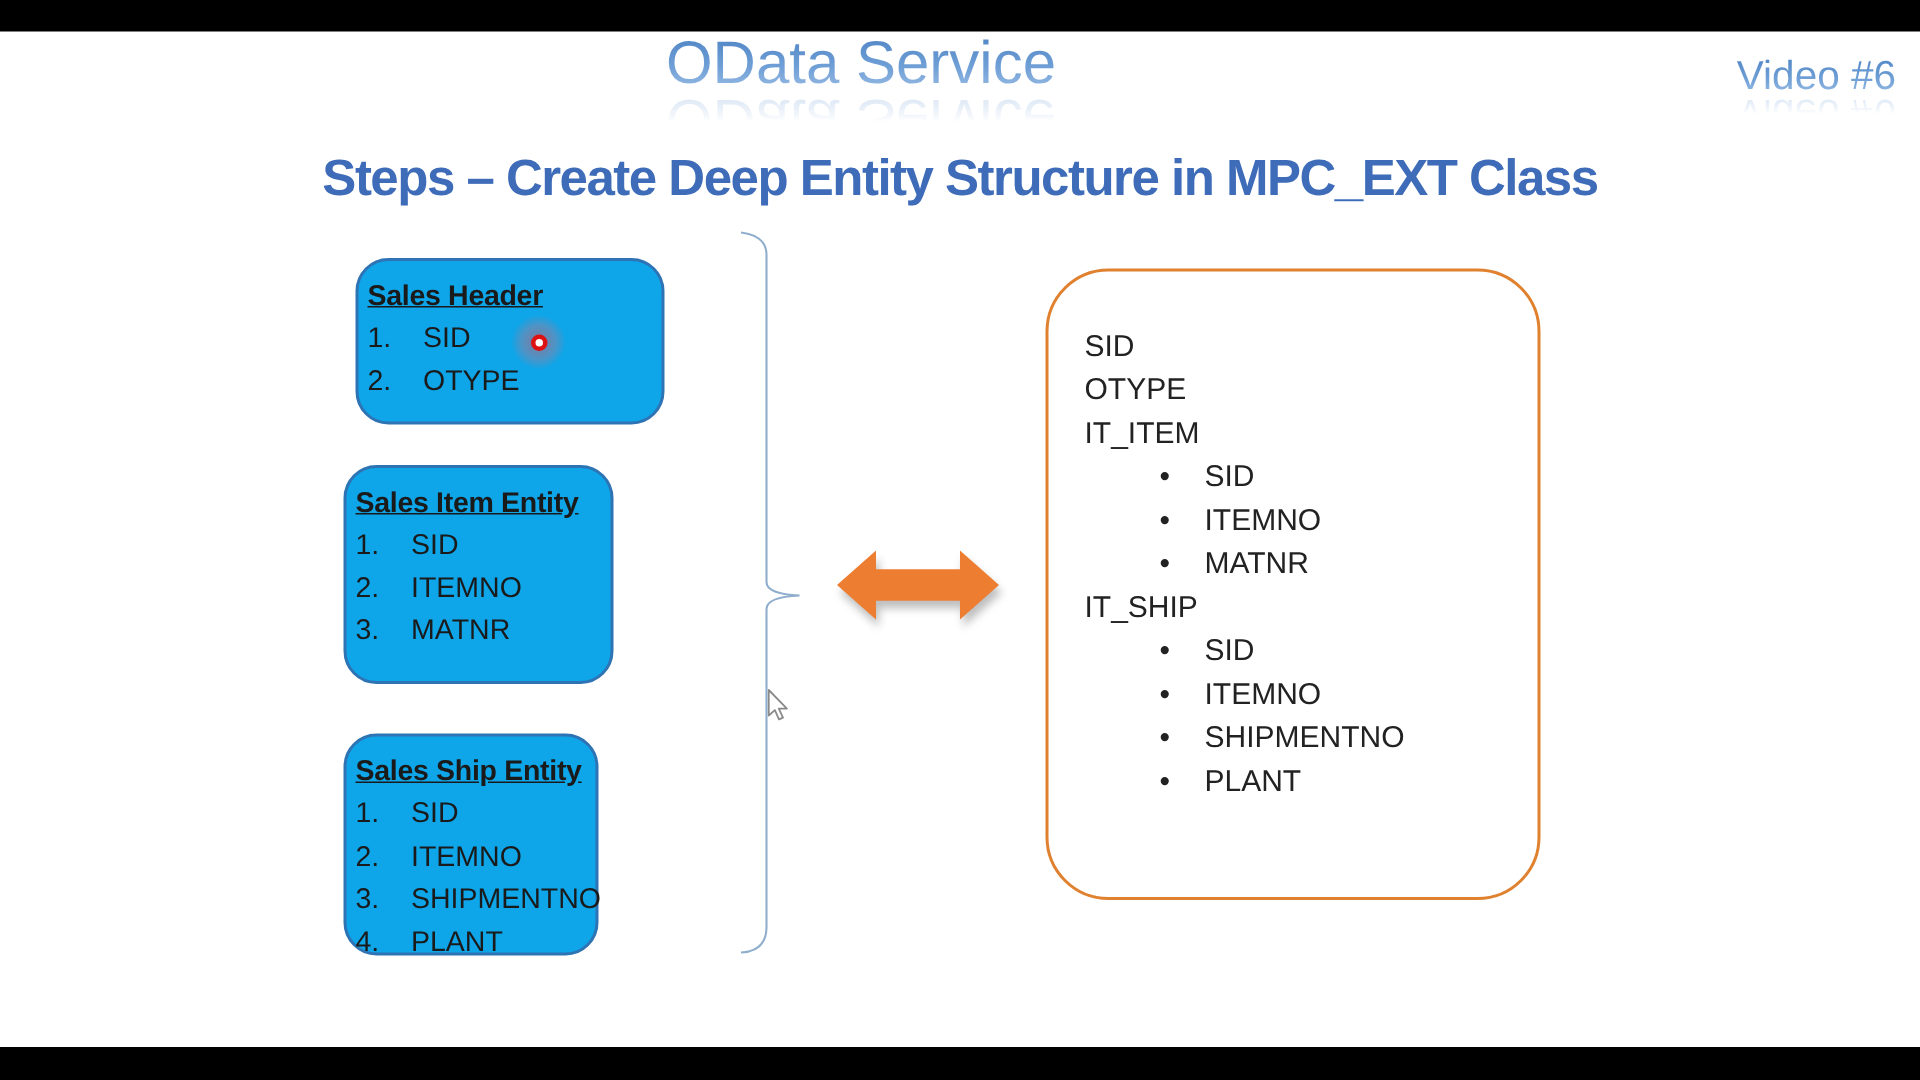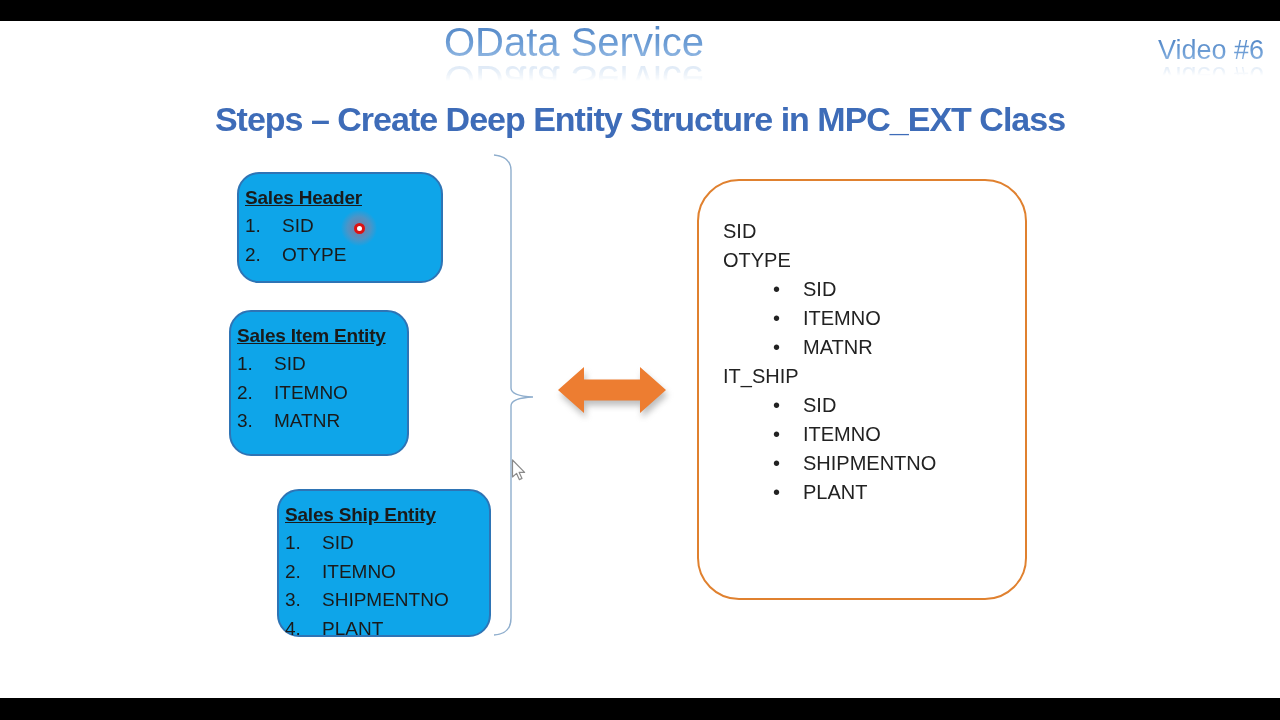--- a/index.html
+++ b/index.html
@@ -41,21 +41,21 @@
   }
   .entity-box .box-title{
     font-size:19px;font-weight:bold;text-decoration:underline;letter-spacing:-.2px;
     line-height:28px;white-space:nowrap;
   }
   .entity-box ol{list-style:none;margin:0;padding:0;counter-reset:itm;font-size:19px;}
   .entity-box ol li{counter-increment:itm;display:flex;line-height:28.5px;}
   .entity-box ol li::before{content:counter(itm) ".";flex:0 0 37px;}
   #box-header{left:237px;top:172px;width:206px;height:111px;}
   #box-item{left:229px;top:310px;width:180px;height:146px;}
-  #box-ship{left:229px;top:489px;width:214px;height:148px;margin-left:48px;}
+  #box-ship{left:229px;top:489px;width:170px;height:148px;}
 
   
   .deep-box{
     position:absolute;left:697px;top:179px;width:330px;height:421px;box-sizing:border-box;
     border:2px solid var(--orange,#e0812f);border-radius:42px;background:#fff;
     padding:36px 8px 0 24px;font-size:20px;line-height:29px;color:#222;
   }
   .deep-box ul{list-style:none;margin:0;padding:0;}
   .bullet-list li{display:flex;}
   .bullet-list li::before{content:"\2022";flex:0 0 30px;margin-left:50px;}
@@ -155,20 +155,21 @@
   </svg>
 
   <div class="deep-box">
     <ul class="field-list">
 
     <li><span>SID</span></li>
         <li><span>OTYPE</span></li>
       </ul>
 
     <div class="table-group">
+      <div class="group-name">IT_ITEM</div>
       <ul class="bullet-list">
 
       <li>
             <span>SID</span>
           </li>
           <li>
             <span>ITEMNO</span>
           </li>
           <li>
             <span>MATNR</span>

